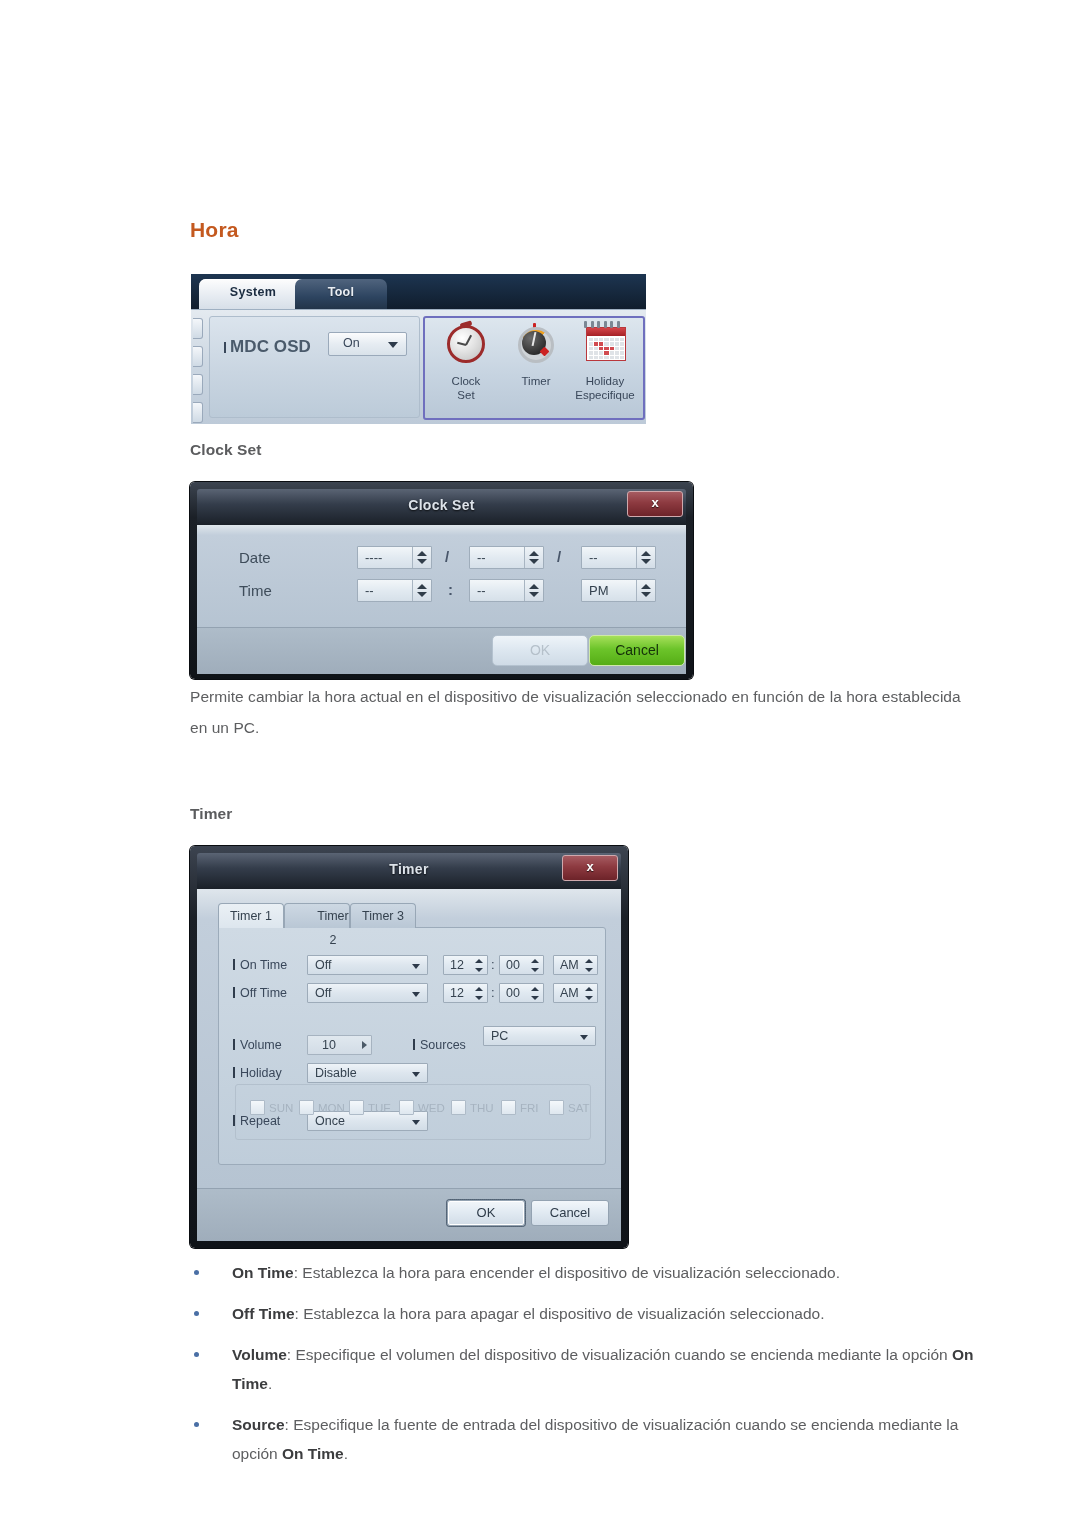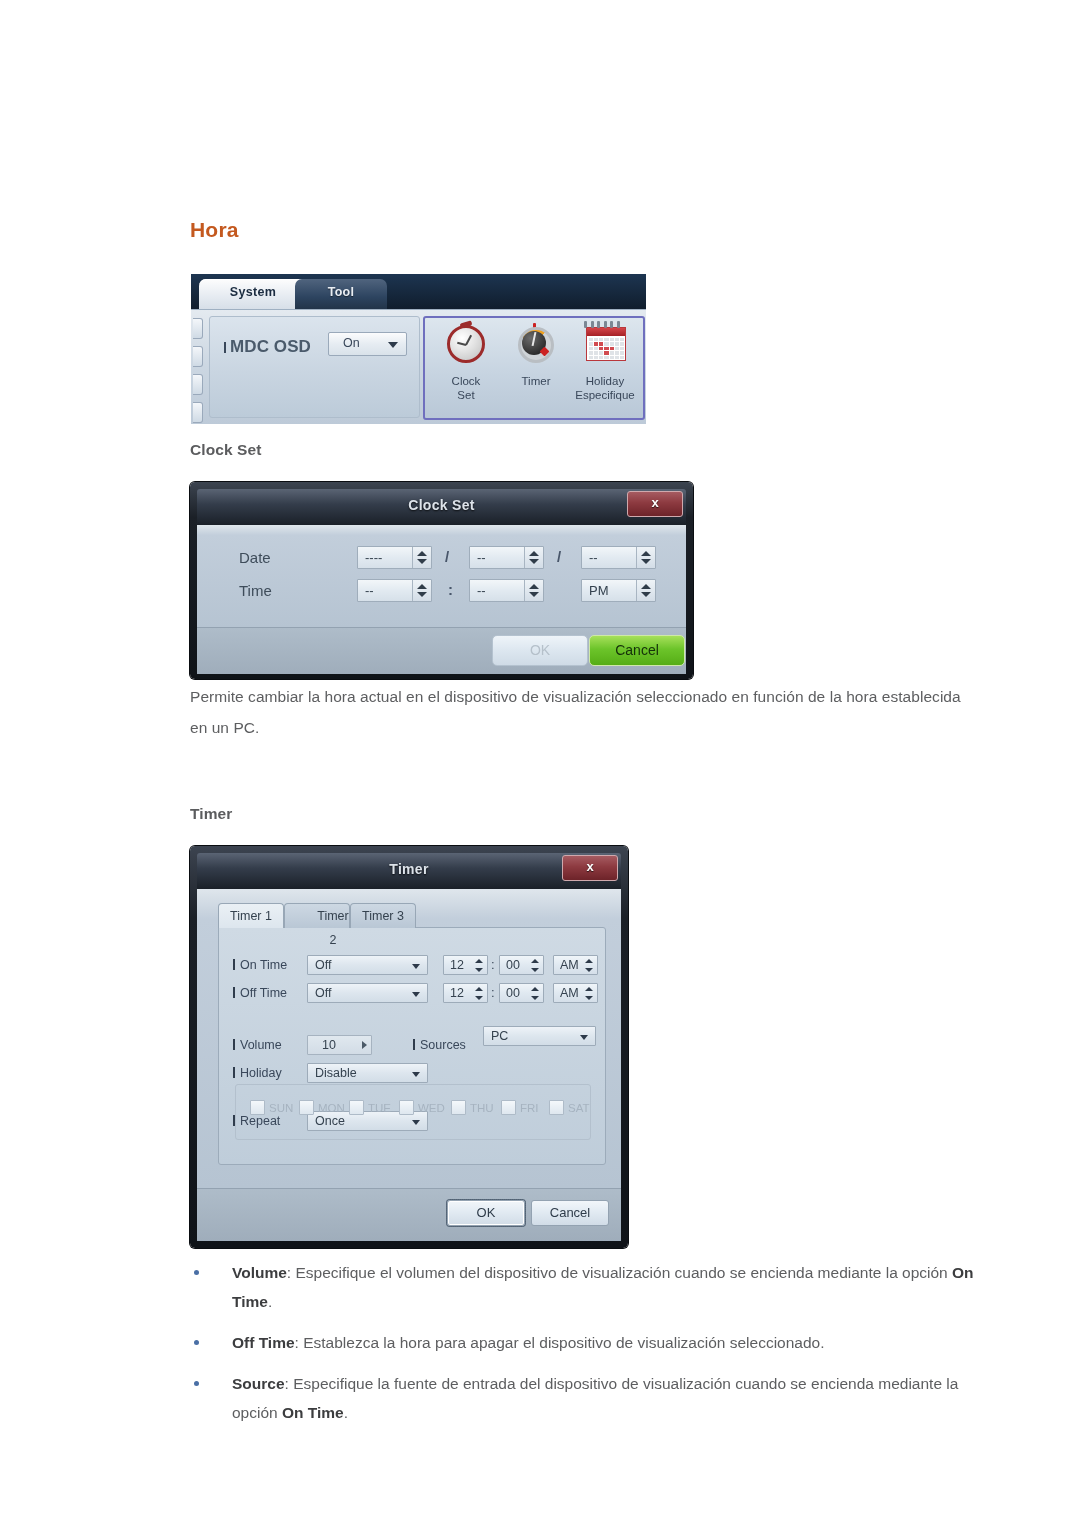--- a/index.html
+++ b/index.html
@@ -866,31 +866,35 @@
     </div>
 
     <div class="dlg-foot">
       <div class="btn-flat focus" style="left:250px; top:11px;">OK</div>
       <div class="btn-flat" style="left:334px; top:11px;">Cancel</div>
     </div>
   </div>
 
   <div class="bullets">
 
+    <div class="bullet-row">
+      <span class="dot"></span>
+      <b>On Time</b><span>: Establezca la hora para encender el dispositivo de visualización seleccionado.</span>
+    </div>
+
+    <div class="bullet-row">
+      <span class="dot"></span>
+      <b>Off Time</b><span>: Establezca la hora para apagar el dispositivo de visualización seleccionado.</span>
+    </div>
 
     <div class="bullet-row">
       <span class="dot"></span>
       <b>Volume</b><span>: Especifique el volumen del dispositivo de visualización cuando se encienda mediante la opción </span><b>On Time</b><span>.</span>
     </div>
 
     <div class="bullet-row">
       <span class="dot"></span>
-      <b>Off Time</b><span>: Establezca la hora para apagar el dispositivo de visualización seleccionado.</span>
-    </div>
-
-    <div class="bullet-row">
-      <span class="dot"></span>
       <b>Source</b><span>: Especifique la fuente de entrada del dispositivo de visualización cuando se encienda mediante la opción </span><b>On Time</b><span>.</span>
     </div>
 
   </div>
 
 </div>
 
 </body></html>

